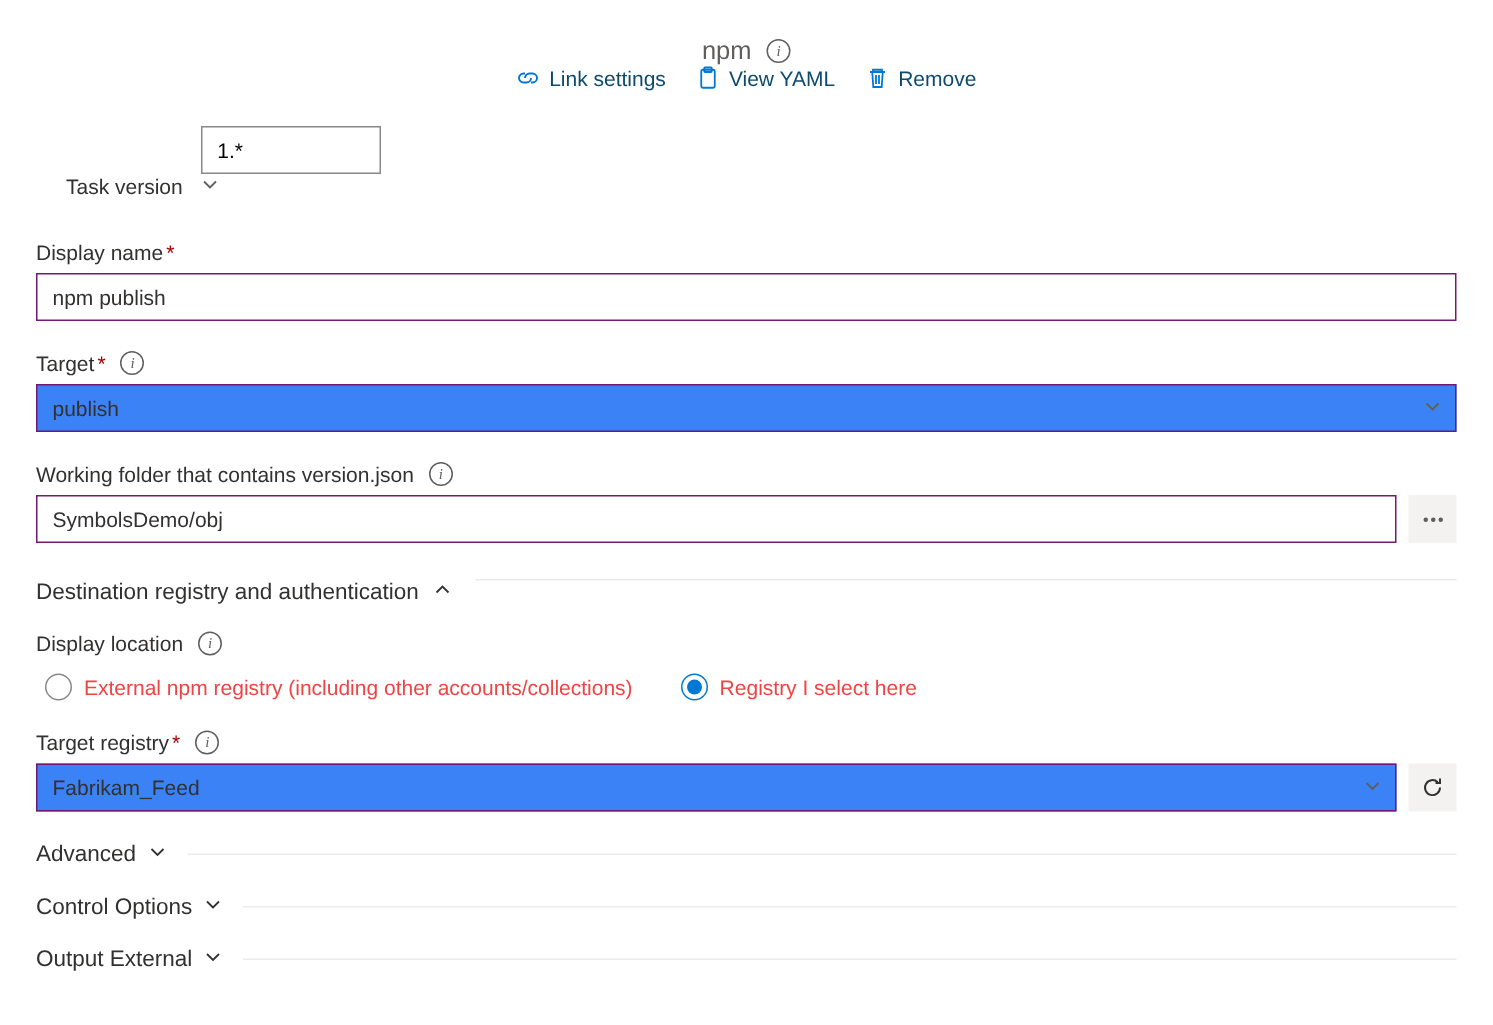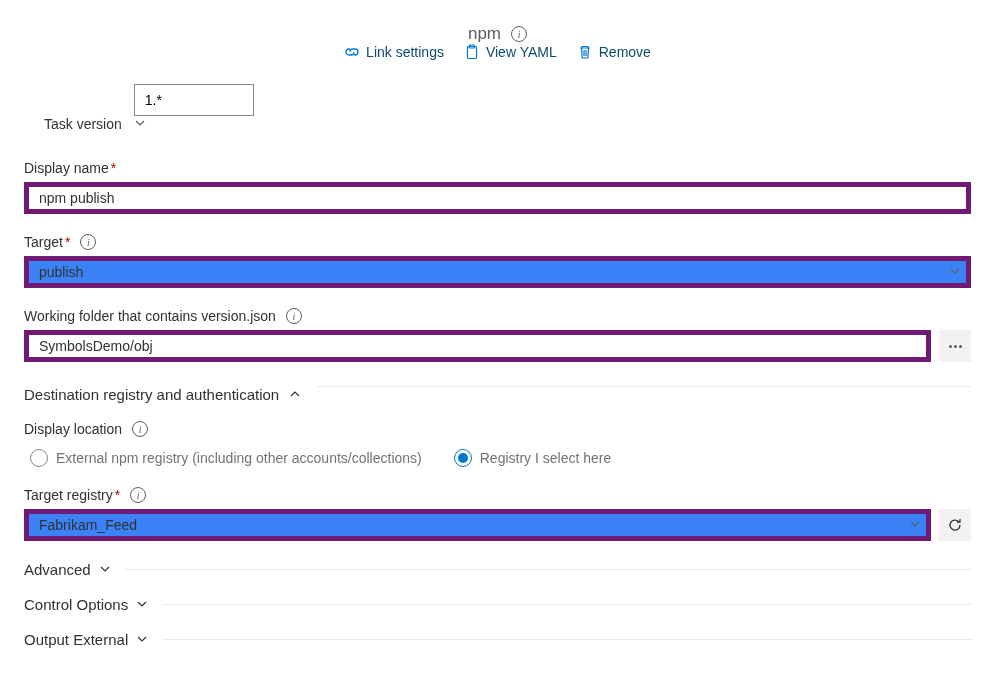--- a/index.html
+++ b/index.html
@@ -73,21 +73,21 @@
     display: flex;
     align-items: flex-end;
     gap: 12px;
     margin-bottom: 28px;
     margin-left: 20px;
   }
   .text-input, .select-input {
     width: 100%;
     height: 32px;
     padding: 0 10px;
-    border: 5px solid #701a75;
+    border: 1px solid #701a75;
     font-size: 14px;
     color: #323130;
     background: #fff;
     outline: none;
   }
   .select-input {
     appearance: none;
     background: #3b82f6;
     padding-right: 30px;
   }
@@ -177,21 +177,21 @@
   .radio-circle.selected {
     border: 1px solid #0078d4;
   }
   .radio-circle.selected::after {
     content: "";
     width: 10px;
     height: 10px;
     background: #0078d4;
     border-radius: 50%;
   }
-  .radio-label { color: #737373; font-size: 14px; text-align: center; }
+  .radio-label { color: #ef4444; font-size: 14px; text-align: center; }
   .collapsible {
     display: flex;
     align-items: center;
     gap: 8px;
     font-size: 15px;
     margin-top: 18px;
     cursor: pointer;
   }
   .collapsible .line {
     flex: 1;

